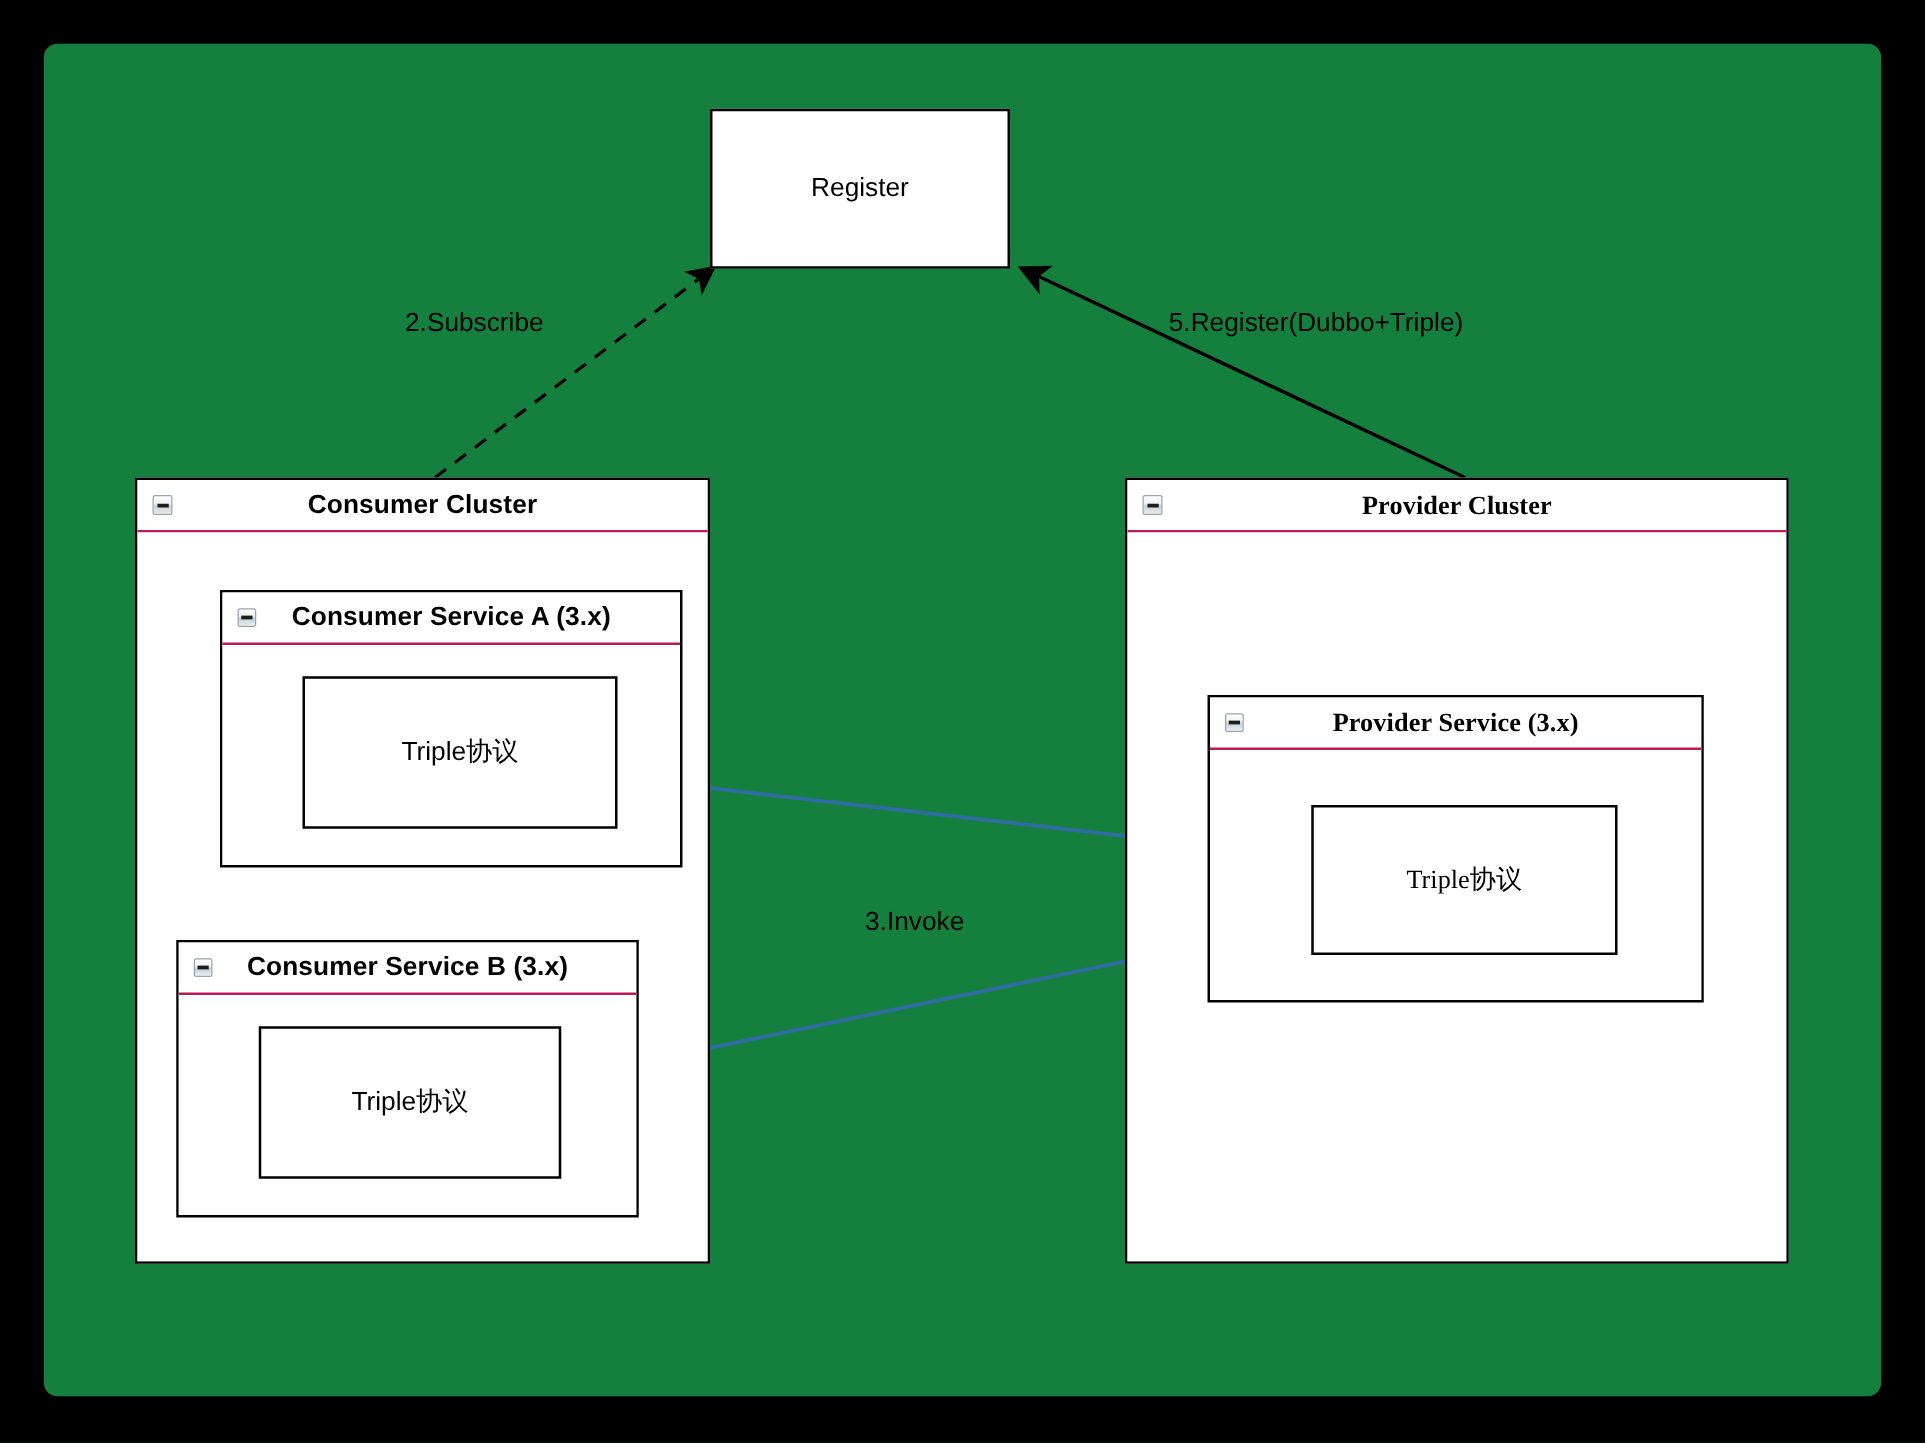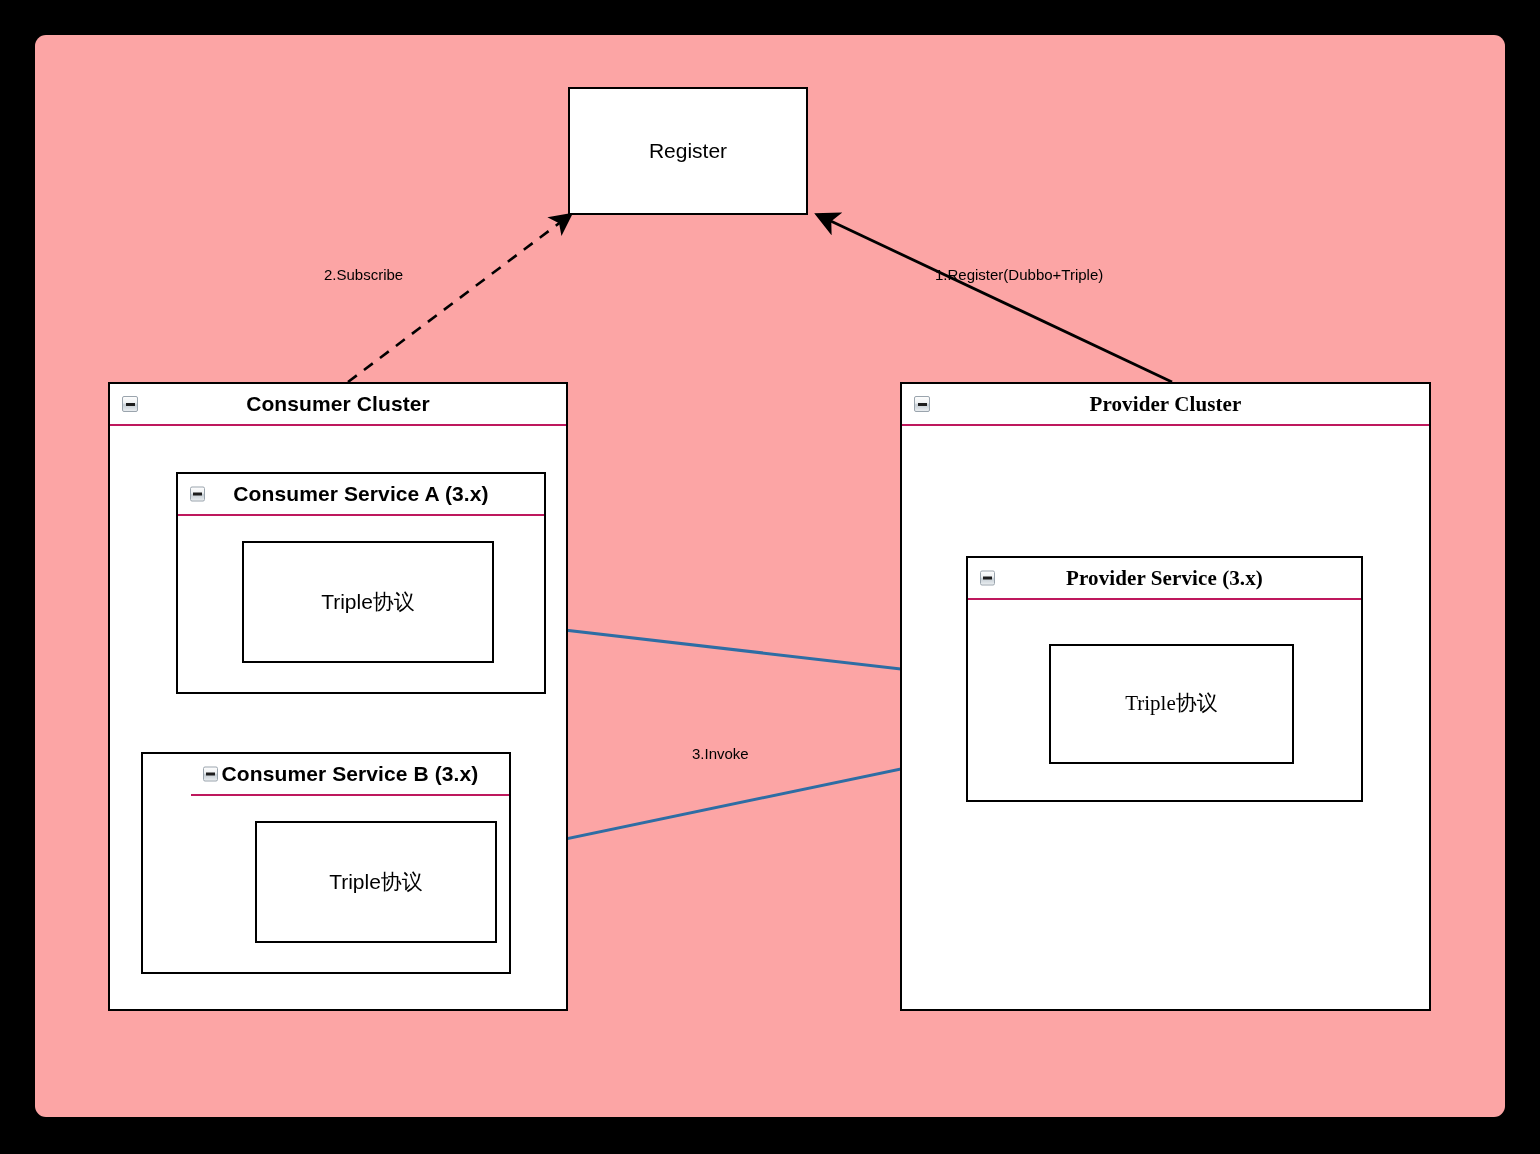--- a/index.html
+++ b/index.html
@@ -14,21 +14,21 @@
     background: #000000;
     overflow: hidden;
     font-family: "Liberation Sans", "DejaVu Sans", sans-serif;
   }
   #canvas {
     position: absolute;
     left: 35px;
     top: 35px;
     width: 1470px;
     height: 1082px;
-    background: #fca5a5;
+    background: #15803d;
     border-radius: 11px;
     overflow: hidden;
   }
   
   .node {
     position: absolute;
     box-sizing: border-box;
     background: #ffffff;
     border: 2px solid #000000;
   }
@@ -96,25 +96,24 @@
     height: 3px;
     background: #1d1d1d;
   }
   .collapse-icon.sm {
     width: 15px;
     height: 15px;
   }
   
   .edge-label {
     position: absolute;
-    font-size: 15px;
+    font-size: 21px;
     color: #000000;
     white-space: nowrap;
     background: transparent;
-    margin-top: 19px;
   }
   svg.edges {
     position: absolute;
     left: 0;
     top: 0;
     width: 1470px;
     height: 1082px;
     overflow: visible;
     pointer-events: none;
   }
@@ -160,21 +159,21 @@
             <span class="collapse-icon sm"></span>
             <span class="pkg-title">Consumer Service A (3.x)</span>
           </div>
           <div class="pkg-body">
             <div class="node node-plain" style="left:64px; top:25px; width:252px; height:122px;">
               <span class="node-label">Triple协议</span>
             </div>
           </div>
         </div>
 
-        <div class="pkg" style="left:31px; top:326px; width:370px; height:222px;padding-left:48px;">
+        <div class="pkg" style="left:31px; top:326px; width:370px; height:222px;">
           <div class="pkg-header">
             <span class="collapse-icon sm"></span>
             <span class="pkg-title">Consumer Service B (3.x)</span>
           </div>
           <div class="pkg-body">
             <div class="node node-plain" style="left:64px; top:25px; width:242px; height:122px;">
               <span class="node-label">Triple协议</span>
             </div>
           </div>
         </div>
@@ -199,18 +198,18 @@
               <span class="node-label">Triple协议</span>
             </div>
           </div>
         </div>
 
       </div>
     </div>
 
     <div class="edge-label" style="left:289px; top:212px;">2.Subscribe</div>
 
-    <div class="edge-label" style="left:900px; top:212px;">1.Register(Dubbo+Triple)</div>
+    <div class="edge-label" style="left:900px; top:212px;">5.Register(Dubbo+Triple)</div>
 
     <div class="edge-label" style="left:657px; top:691px;">3.Invoke</div>
 
   </div>
 </div>
 
 </body></html>

